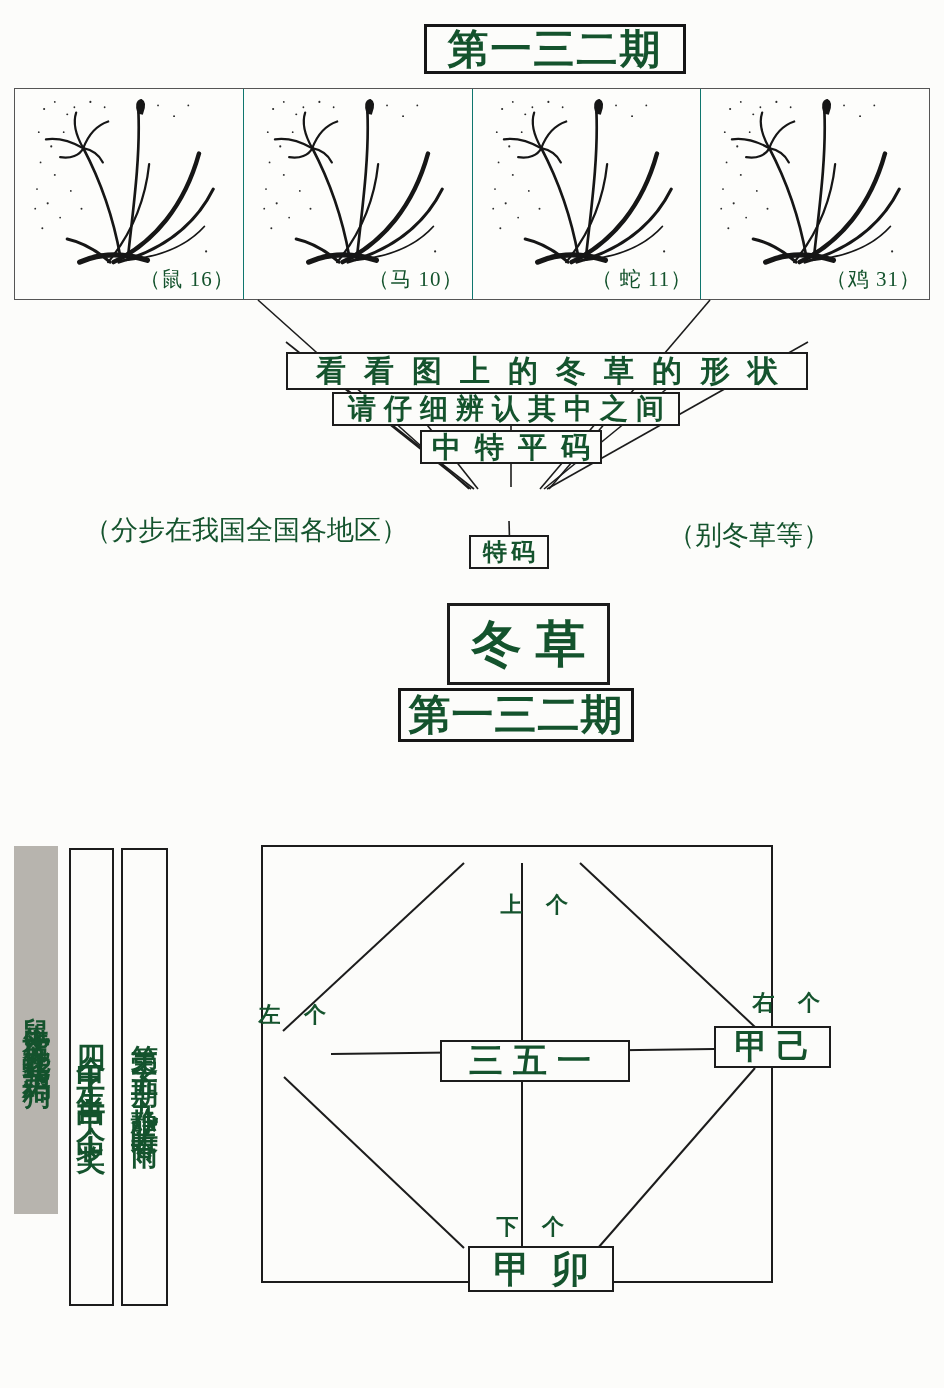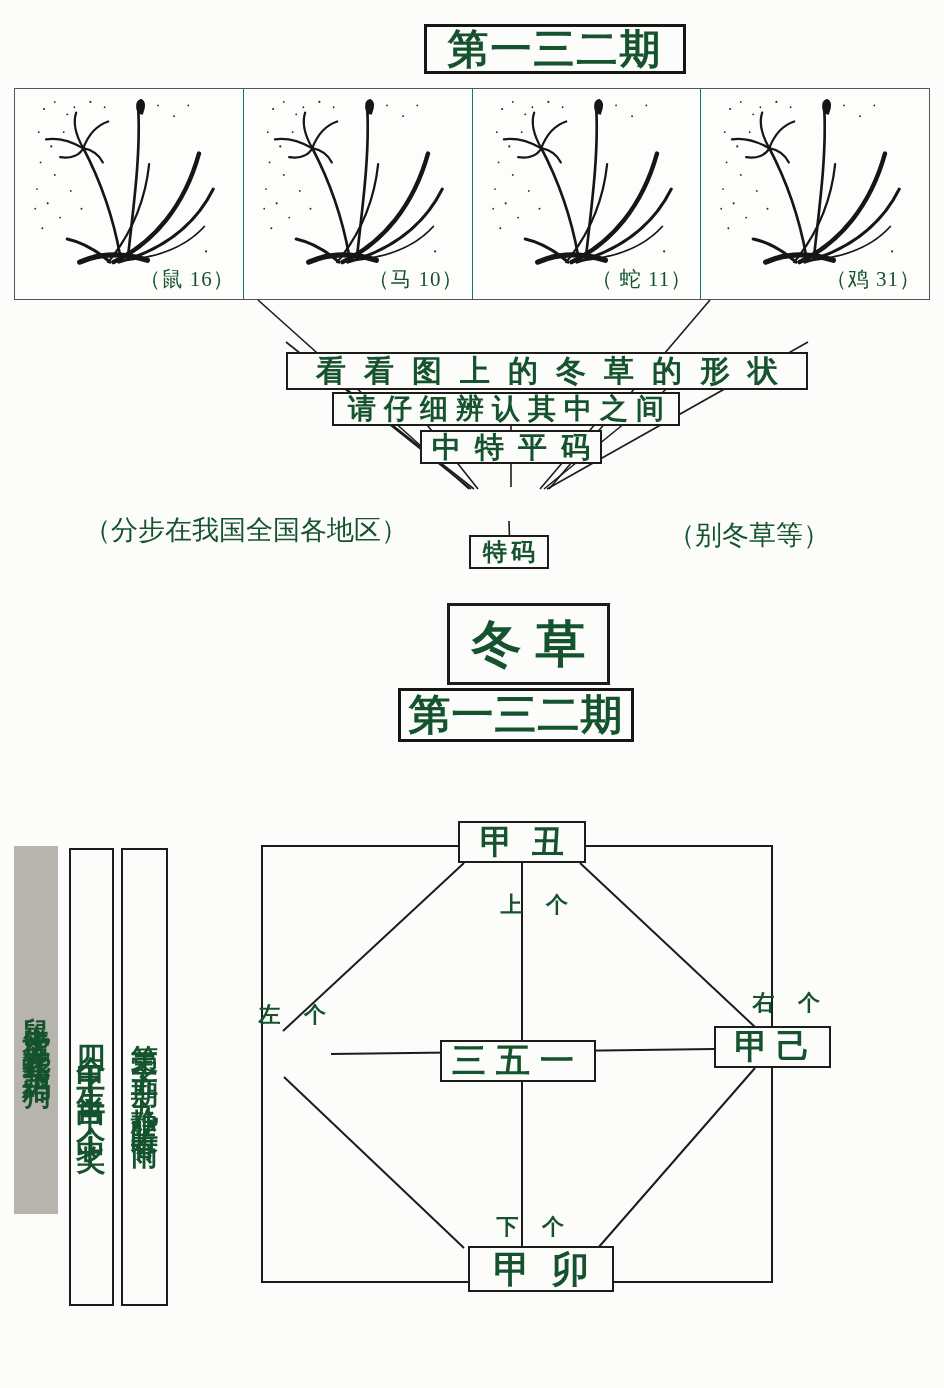--- a/index.html
+++ b/index.html
@@ -162,22 +162,21 @@
   <div class="abs boxed fb" style="left:332px; top:344px; width:348px; height:34px; font-size:28px; letter-spacing:8px; padding-left:8px;">请仔细辨认其中之间</div>
   <div class="abs boxed fb" style="left:420px; top:382px; width:182px; height:34px; font-size:29px; letter-spacing:14px; padding-left:14px;">中特平码</div>
   <div class="abs boxed fb" style="left:469px; top:487px; width:80px; height:34px; font-size:24px; letter-spacing:4px; padding-left:4px;">特码</div>
   <div class="abs boxed fb" style="left:447px; top:555px; width:163px; height:82px; font-size:50px; letter-spacing:14px; padding-left:14px; border-width:3px;">冬草</div>
 
   <div class="abs note" style="left:84px; top:512px;">（分步在我国全国各地区）</div>
   <div class="abs note" style="left:668px; top:508px;margin-top:9px;">（别冬草等）</div>
 
   <div class="abs title-box" style="left:398px; top:688px; width:236px; height:54px; font-size:42px; letter-spacing:1px;">第一三二期</div>
 
-  <div class="abs boxed dg" style="left:458px; top:821px; width:128px; height:42px; font-size:33px; word-spacing:10px;">甲 丑</div>
-  <div class="abs boxed dg" style="left:440px; top:1040px; width:156px; height:42px; font-size:34px; letter-spacing:10px; ">三五一</div>
+  <div class="abs boxed dg" style="left:440px; top:1040px; width:190px; height:42px; font-size:34px; letter-spacing:10px; ">三五一</div>
   <div class="abs boxed dg" style="left:714px; top:1026px; width:117px; height:42px; font-size:34px; letter-spacing:8px; padding-left:8px;">甲己</div>
   <div class="abs boxed dg" style="left:456px; top:1246px; width:146px; height:46px; font-size:37px; word-spacing:12px;margin-left:12px;">甲 卯</div>
 
   <div class="dlabel" style="left:478px; top:890px; width:90px;">上 个</div>
   <div class="dlabel" style="left:236px; top:1000px; width:90px;">左 个</div>
   <div class="dlabel" style="left:730px; top:988px; width:90px;">右 个</div>
   <div class="dlabel" style="left:474px; top:1212px; width:90px;">下 个</div>
 
   <div class="vcol zodiac" style="left:14px; top:846px; width:44px; height:368px; font-size:28px; letter-spacing:7px;">鼠牛虎兔龙蛇马羊鸡狗</div>
   <div class="vcol bordered" style="left:69px; top:848px; width:45px; height:458px; font-size:29px; letter-spacing:10px;">四个甲子生肖中一个中奖</div>

